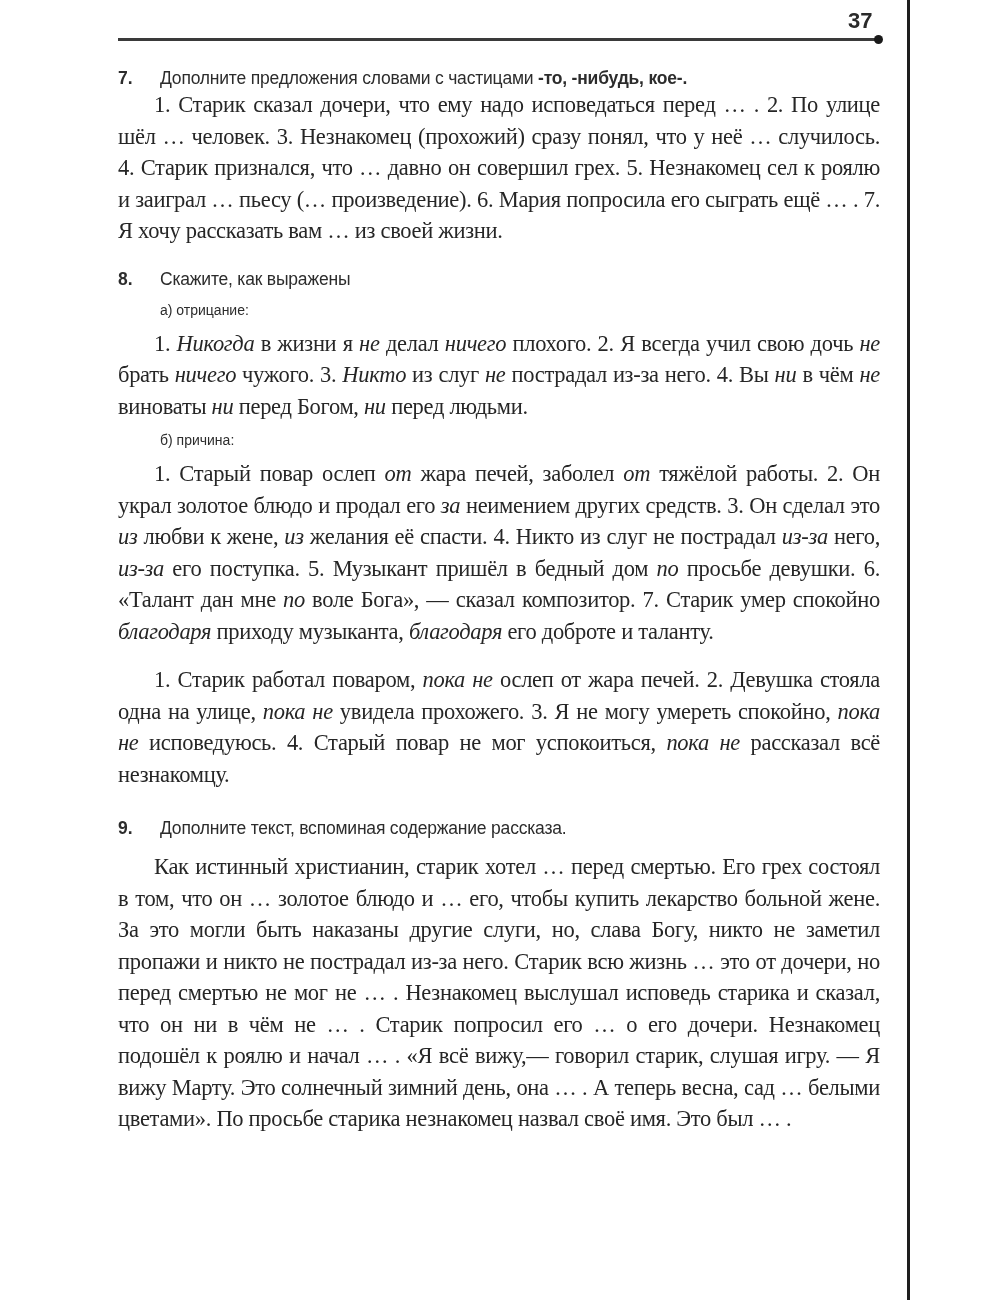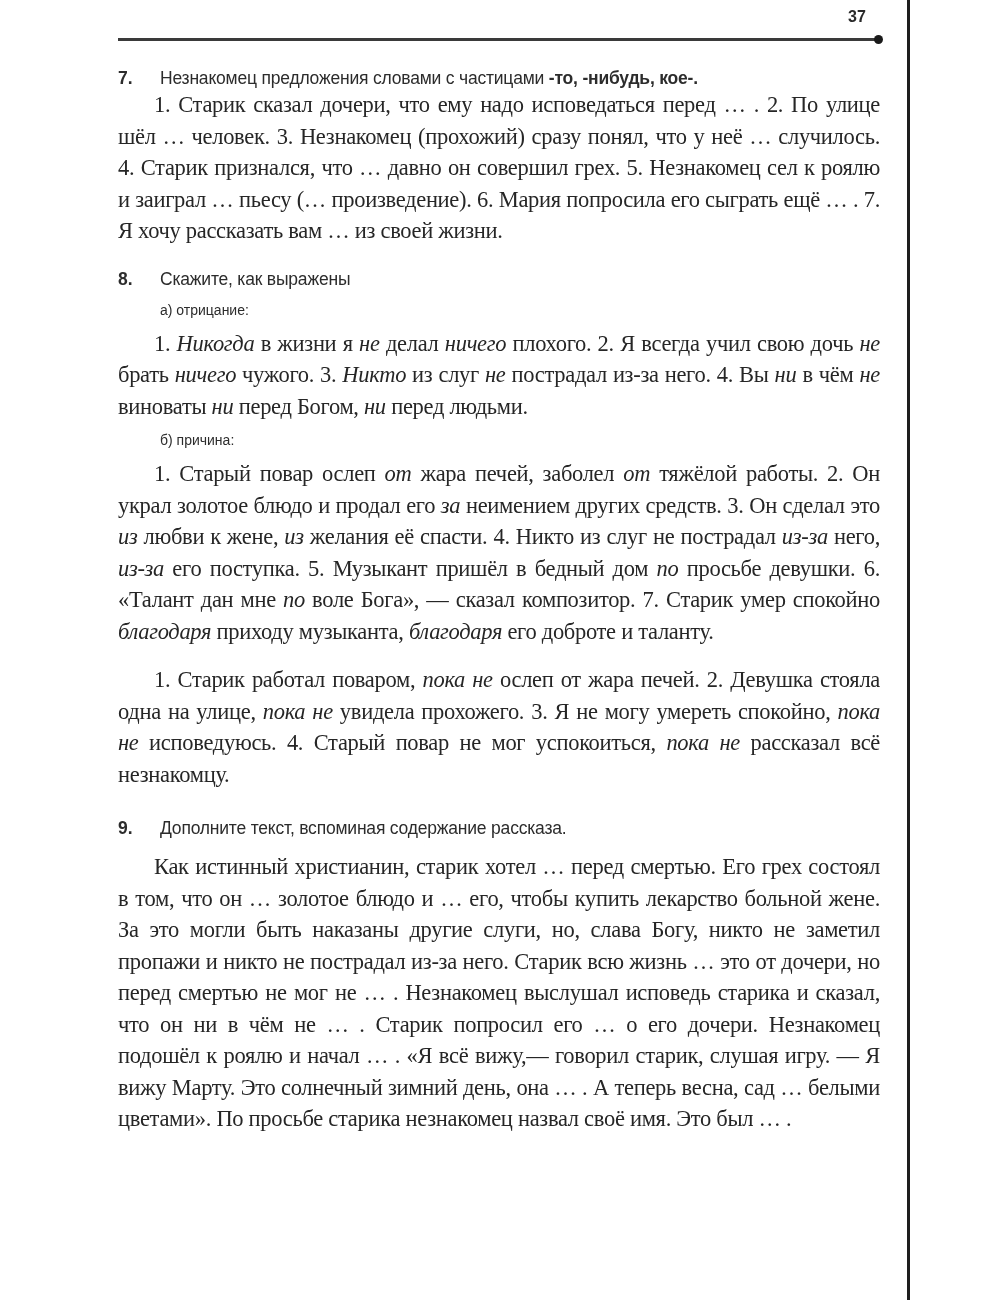--- a/index.html
+++ b/index.html
@@ -5,21 +5,21 @@
     html, body { margin: 0; padding: 0; }
     body {
       width: 1000px; height: 1300px; background: #ffffff; position: relative; overflow: hidden;
       color: #2a2a2a;
     }
     .page-edge {
       position: absolute; left: 907px; top: 0; width: 3px; height: 1300px; background: #1e1e1e;
     }
     .page-number {
       position: absolute; left: 848px; top: 8px;
-      font-family: "Liberation Sans", sans-serif; font-weight: bold; font-size: 16px; color: #2a2a2a;
+      font-family: "Liberation Sans", sans-serif; font-weight: bold; font-size: 22px; color: #2a2a2a;
     }
     .header-rule {
       position: absolute; left: 118px; top: 38px; width: 762px; height: 0;
       border-top: 3px solid #3a3a3a;
     }
     .header-dot {
       position: absolute; left: 874px; top: 35px; width: 9px; height: 9px; border-radius: 50%; background: #1a1a1a;
     }
     .content { position: absolute; left: 118px; top: 60px; width: 762px; }
     .task-heading {
@@ -45,21 +45,21 @@
 <div class="page-edge"></div>
 <div class="page-number">37</div>
 <div class="header-rule"></div>
 <div class="header-dot"></div>
 
 <div class="content">
 
   <section>
     <div class="task-heading" style="margin-top:8px;">
       <span class="task-num">7.</span>
-      <span class="task-text"><span>Незнакомец предложения словами с частицами </span><b>-то, -нибудь, кое-.</b></span>
+      <span class="task-text"><span>Дополните предложения словами с частицами </span><b>-то, -нибудь, кое-.</b></span>
     </div>
     <p class="para" style="margin-top:0;">1. Старик сказал дочери, что ему надо исповедаться перед … . 2. По улице шёл … человек. 3. Незнакомец (прохожий) сразу понял, что у неё … случилось. 4. Старик признался, что … давно он совершил грех. 5. Незнакомец сел к роялю и заиграл … пьесу (… произведение). 6. Мария попросила его сыграть ещё … . 7. Я хочу рассказать вам … из своей жизни.</p>
   </section>
 
   <section style="margin-top:22px;">
     <div class="task-heading">
       <span class="task-num">8.</span>
       <span class="task-text">Скажите, как выражены</span>
     </div>
 

